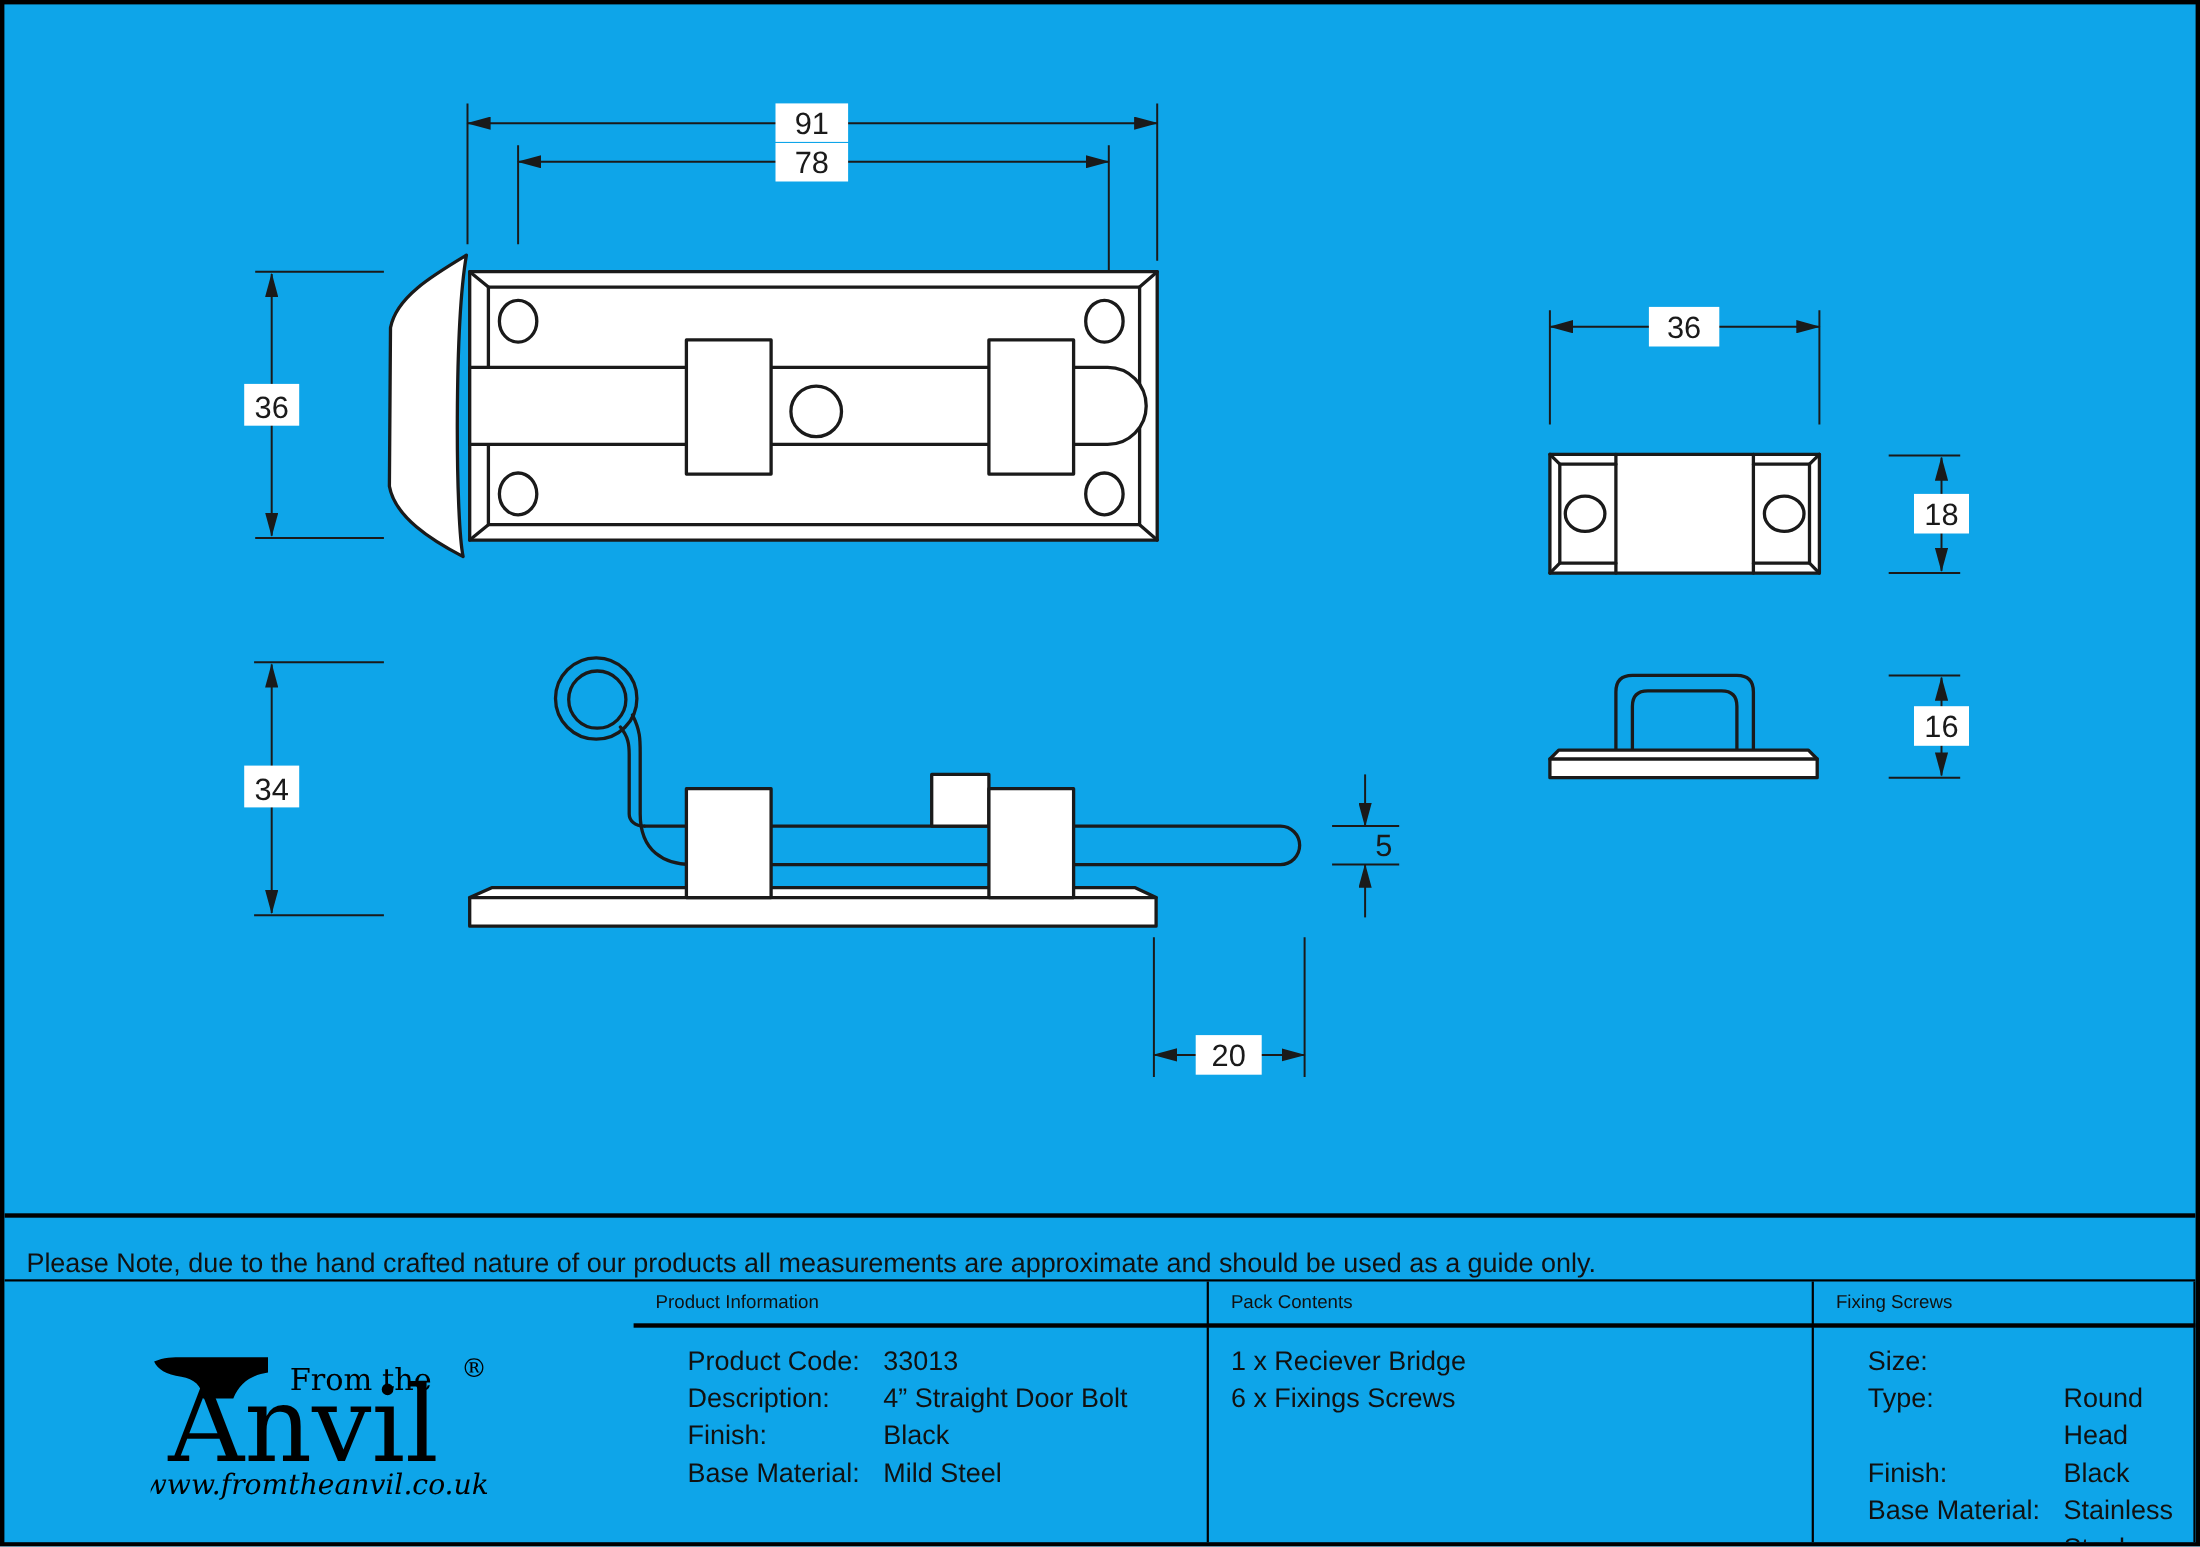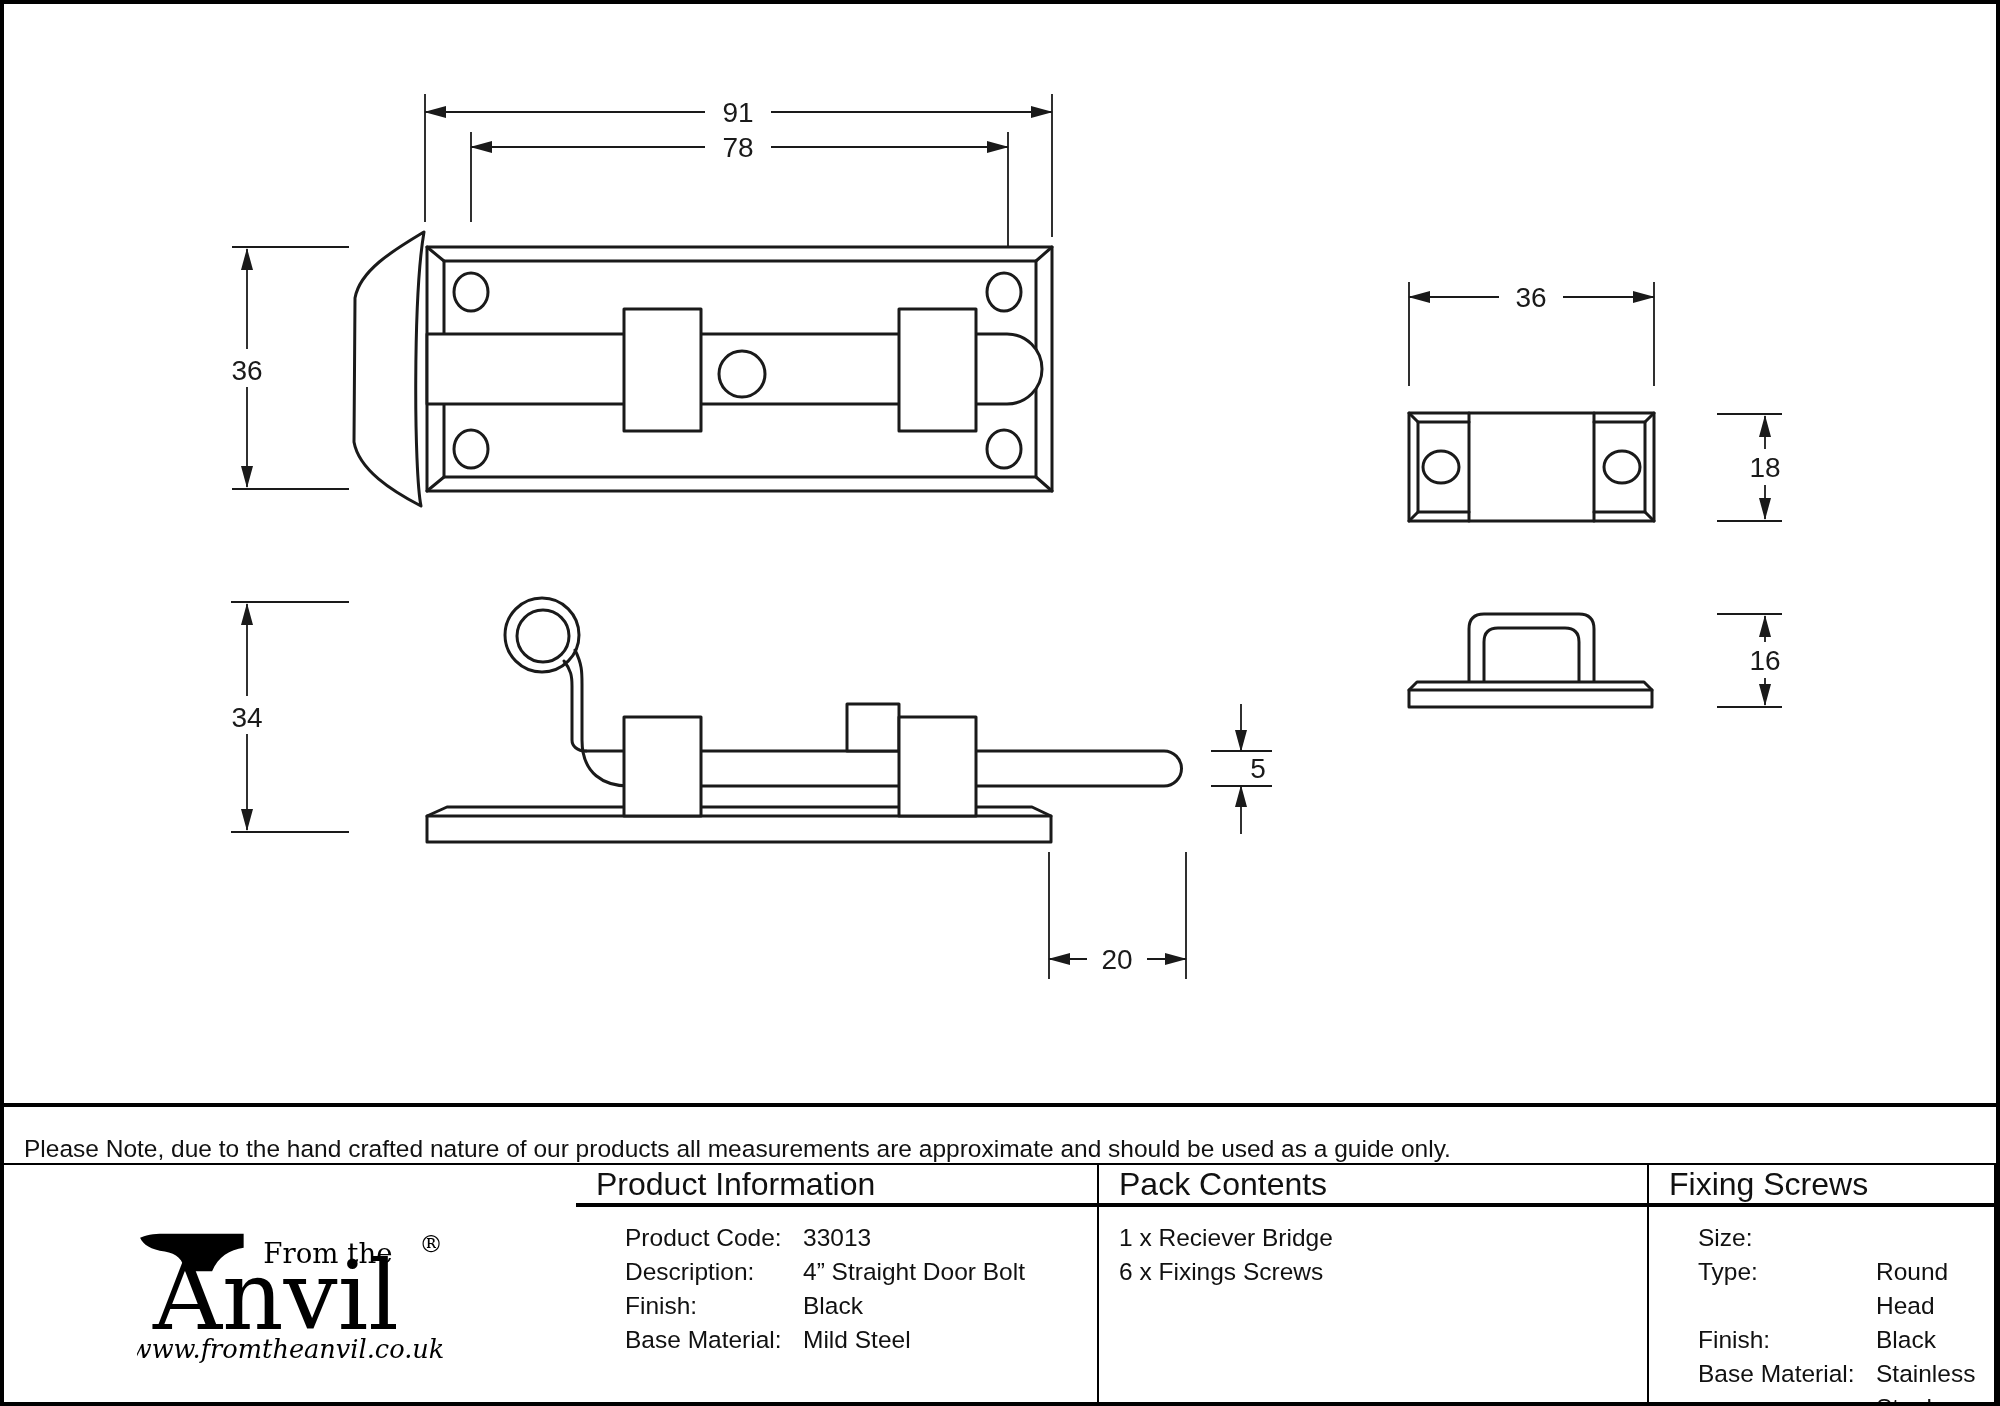--- a/index.html
+++ b/index.html
@@ -1,31 +1,31 @@
 <!DOCTYPE html>
 <html><head>
 <meta charset="utf-8">
 <style>
   html,body{margin:0;padding:0;background:#e8e8e8;}
-  .page{position:relative;width:2000px;height:1406px;background:#ffffff;border:4px solid #000;
+  .page{position:relative;width:2000px;height:1406px;background:#0ea5e9;border:4px solid #000;
         box-sizing:border-box;font-family:"Liberation Sans",sans-serif;color:#111;overflow:hidden;}
   svg.draw{position:absolute;top:0;left:0;}
   svg.draw .o{fill:#fff;stroke:#1a1a1a;stroke-width:3;stroke-linejoin:round;}
   svg.draw .l{fill:none;stroke:#1a1a1a;stroke-width:3;stroke-linejoin:round;stroke-linecap:round;}
   svg.draw .d{fill:none;stroke:#1a1a1a;stroke-width:1.8;}
   svg.draw .dm{marker-start:url(#arw);marker-end:url(#arw);}
   svg.draw .gap{fill:#fff;stroke:none;}
   svg.draw text{font-family:"Liberation Sans",sans-serif;font-size:28px;fill:#1a1a1a;text-anchor:middle;}
   .bottom{position:absolute;left:0;right:0;top:1099px;bottom:0;display:flex;flex-direction:column;}
   .note-row{border-top:4px solid #000;height:56px;flex:none;display:flex;align-items:flex-end;
             padding-left:20px;font-size:24.5px;}
   .grid{border-top:2.5px solid #000;flex:1;display:grid;
         grid-template-columns:572px 523px 550px 1fr;grid-template-rows:42px 1fr;}
   .hcell{border-bottom:4px solid #000;border-right:2.5px solid #000;display:flex;align-items:center;
-         padding-left:20px;font-size:32px;text-align:center;}
+         padding-left:20px;font-size:17px;text-align:center;}
   .bcell{border-right:2.5px solid #000;padding:14px 0 0 20px;font-size:24.5px;line-height:34px;}
   .logo-cell{grid-row:1/3;display:flex;align-items:center;justify-content:center;}
   .kv{display:flex;}
   .kv .k{width:178px;flex:none;margin-left:29px;}
 </style>
 </head>
 <body>
 
 <div class="page">
 

